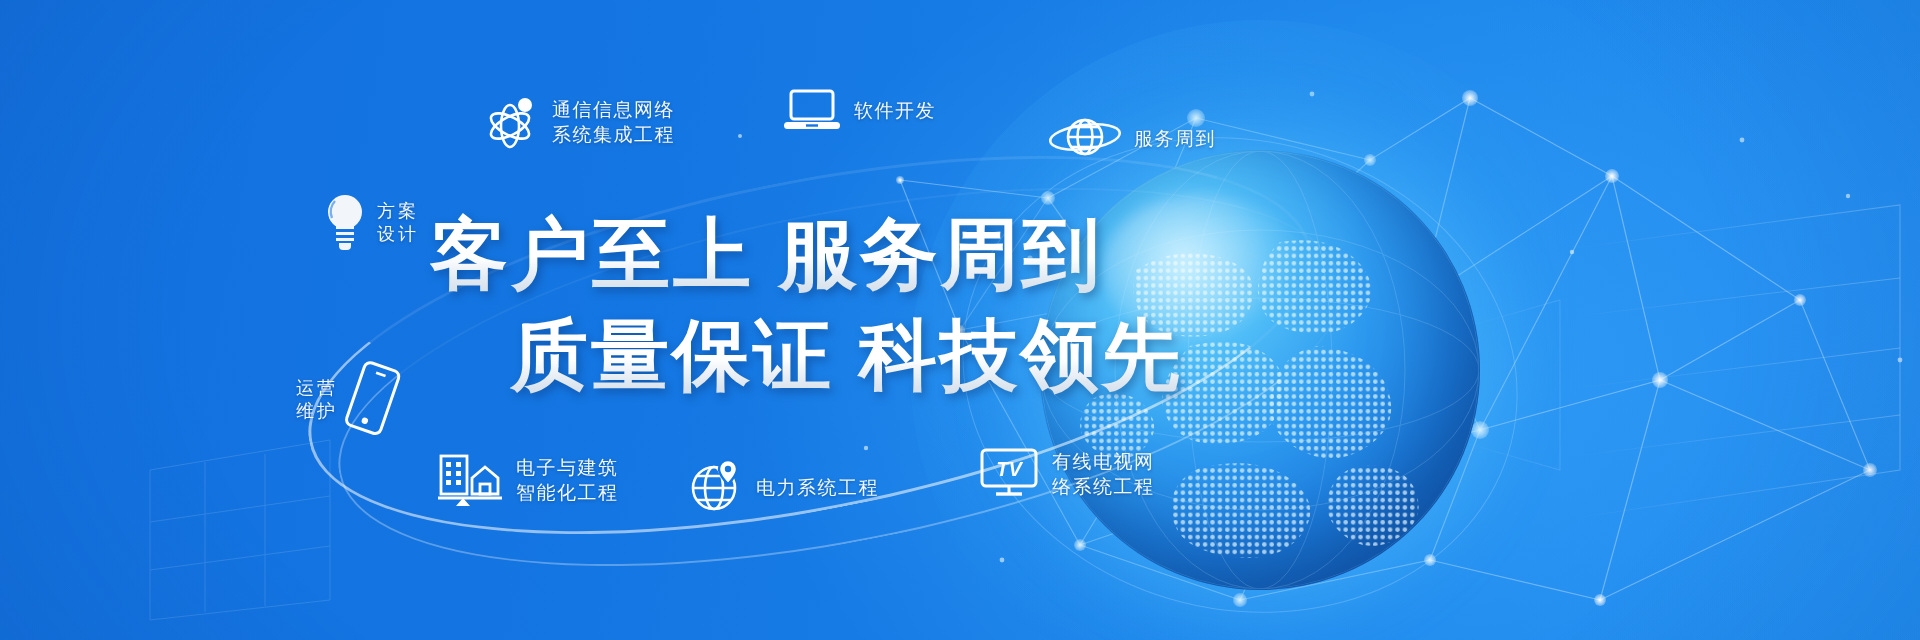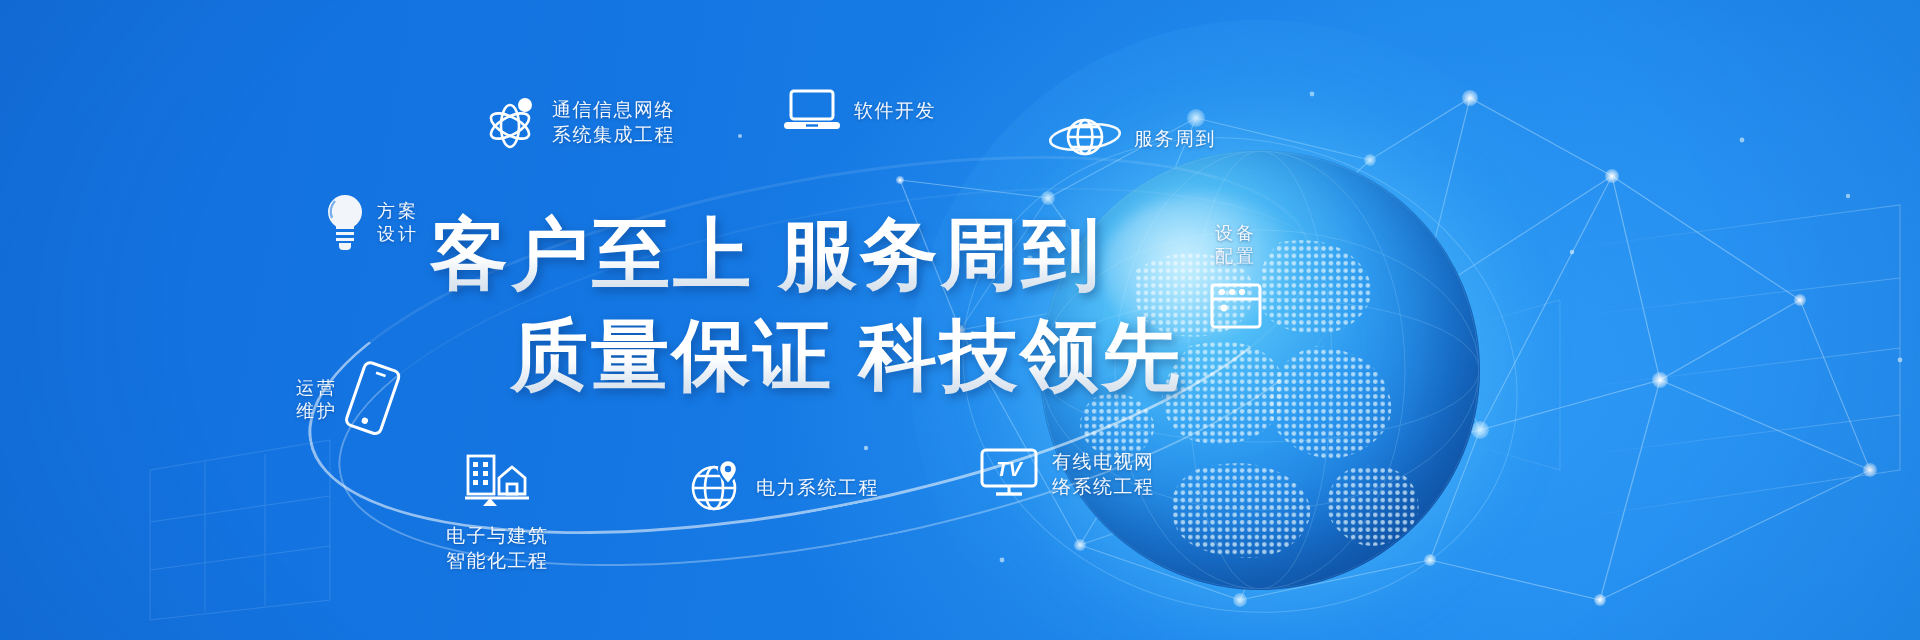--- a/index.html
+++ b/index.html
@@ -112,21 +112,21 @@
 
   .lbl.sm{font-size:18px;letter-spacing:3px;}
 
   
   #f-network   {left:482px;  top:92px;}
   #f-software  {left:782px;  top:86px;}
   #f-implement {left:1048px; top:112px;}
   #f-design    {left:325px;  top:192px;}
   #f-equipment {left:1208px; top:222px;}
   #f-ops       {left:296px;  top:362px;}
-  #f-building  {left:446px;  top:450px;flex-direction:column;}
+  #f-building  {left:436px;  top:450px;}
   #f-power     {left:688px;  top:458px;}
   #f-tv        {left:978px;  top:446px;}
 </style>
 </head>
 <body>
 
 <div id="stage">
 
   <div class="layer bg-base"></div>
 
@@ -324,34 +324,20 @@
         <circle cx="20" cy="20" r="17" fill="#f2f6fa"></circle>
         <path d="M10 9 a16 16 0 0 0 -3 17" stroke="#1476e2" stroke-width="2.4" fill="none" opacity=".55"></path>
         <path d="M11 34 h18 v3 h-18z M11 40 h18 v3 h-18z M11 46 h18 v3 h-18z" fill="#f2f6fa"></path>
         <path d="M14 51 h12 v3 a4 4 0 0 1 -4 4 h-4 a4 4 0 0 1 -4 -4z" fill="#f2f6fa"></path>
       </svg>
     </span>
     <span class="lbl sm">方案
 设计</span>
   </div>
 
-  <div class="feat col-rev" id="f-equipment">
-    <span class="ico">
-      <svg width="56" height="56" viewBox="0 0 56 56" fill="none" stroke="#ffffff" stroke-width="3">
-        <rect x="4" y="8" width="48" height="42" rx="3"></rect>
-        <line x1="4" y1="22" x2="52" y2="22"></line>
-        <circle cx="14" cy="15" r="3" fill="#ffffff" stroke="none"></circle>
-        <circle cx="24" cy="15" r="3" fill="#ffffff" stroke="none"></circle>
-        <circle cx="34" cy="15" r="3" fill="#ffffff" stroke="none"></circle>
-        <circle cx="16" cy="31" r="3.4" fill="#ffffff" stroke="none"></circle>
-      </svg>
-    </span>
-    <span class="lbl sm">设备
-配置</span>
-  </div>
 
   <div class="feat" id="f-ops">
     <span class="lbl sm">运营
 维护</span>
     <span class="ico" style="transform:rotate(19deg);">
       <svg width="44" height="72" viewBox="0 0 44 72" fill="none" stroke="#ffffff" stroke-width="3">
         <rect x="4" y="3" width="36" height="66" rx="6"></rect>
         <line x1="17" y1="11" x2="27" y2="11" stroke-width="2.6"></line>
         <circle cx="22" cy="60" r="3.2" fill="#ffffff" stroke="none"></circle>
       </svg>

